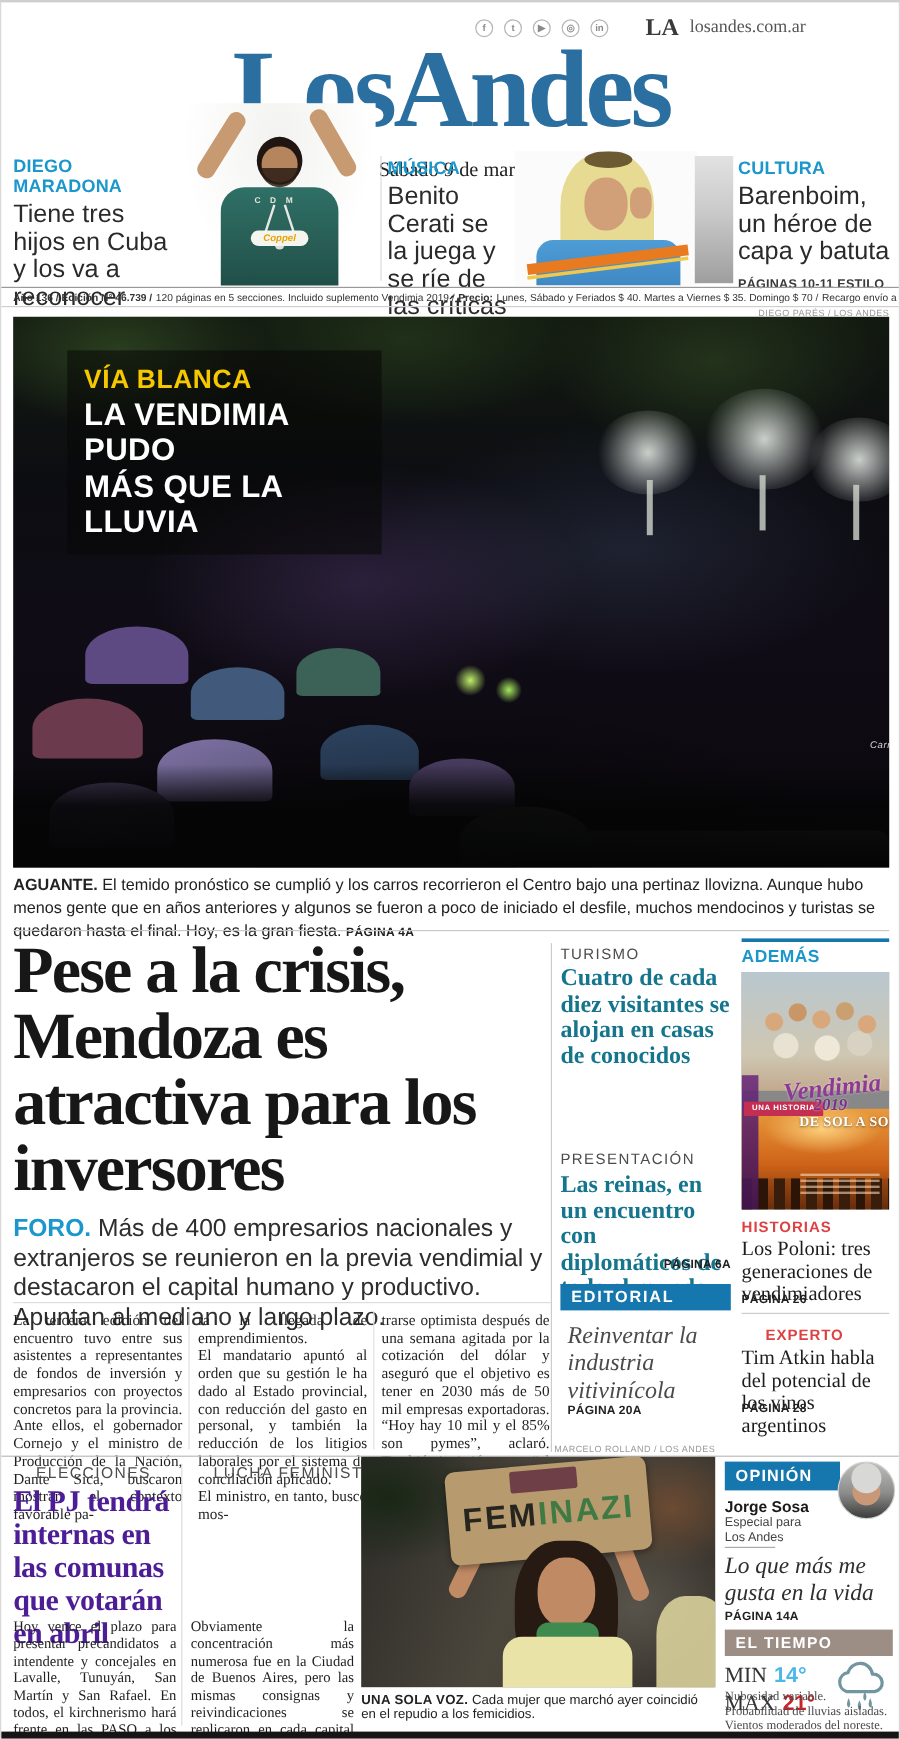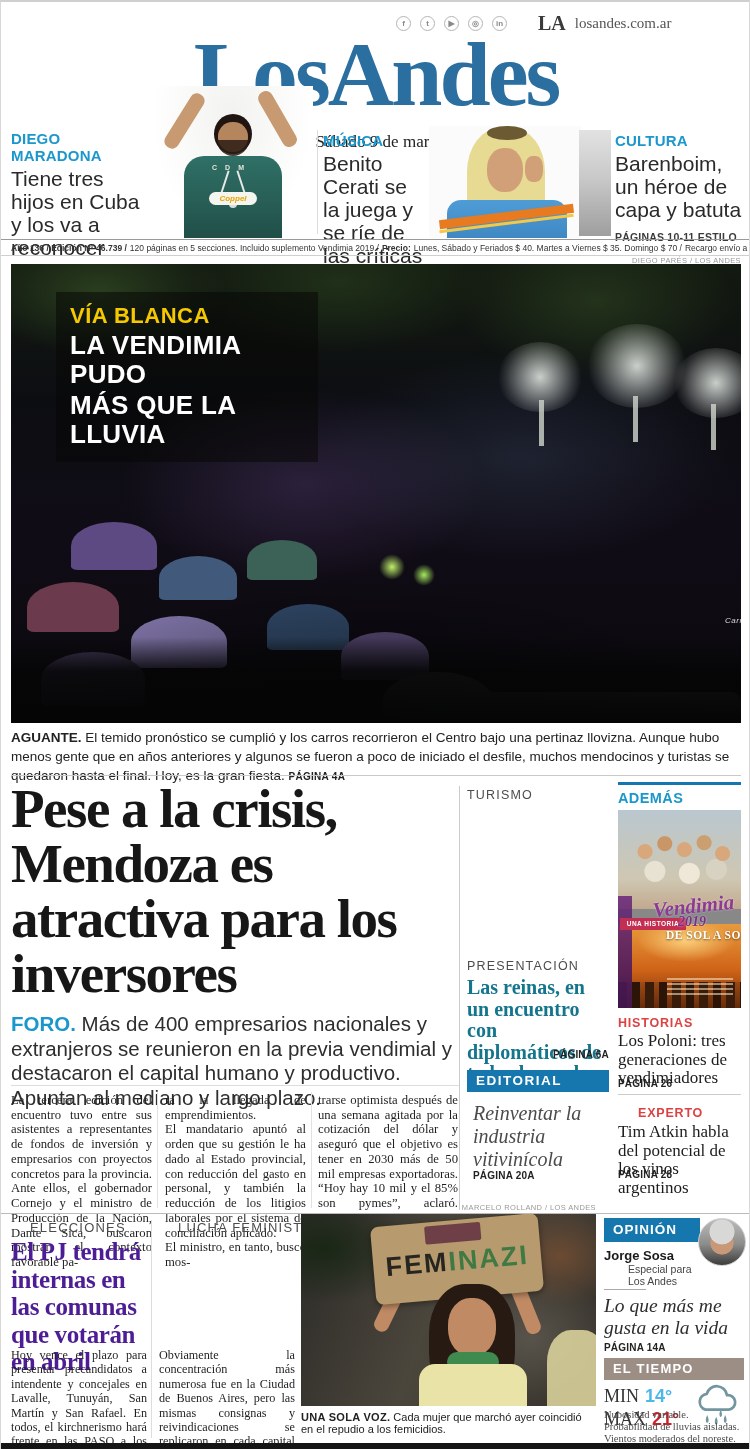--- a/index.html
+++ b/index.html
@@ -210,21 +210,21 @@
 
   
   .op-banner { top:1216px; left:603px; width:96px; height:24px; background:#1577ad; color:#fff;
       font-weight:bold; font-size:13.5px; letter-spacing:1px; line-height:24px; padding-left:9px; }
   .avatar { top:1216px; left:697px; width:48px; height:48px; border-radius:50%; overflow:hidden;
       background:radial-gradient(circle at 50% 28%, #d8d8d6 0 30%, rgba(0,0,0,0) 32%),
                  radial-gradient(circle at 50% 52%, #c89878 0 34%, rgba(0,0,0,0) 36%),
                  linear-gradient(180deg,#bdbdbb 0%, #8c8c8a 55%, #3c3c3c 100%);
       border:1px solid #d0d0d0; }
   .op-author { top:1246px; left:603px; width:96px; font-weight:bold; font-size:13px; color:#1a1a1a; }
-  .op-role { top:1261px; left:603px; width:80px; font-size:10.5px; line-height:1.15; color:#444;margin-left:24px; }
+  .op-role { top:1261px; left:603px; width:80px; font-size:10.5px; line-height:1.15; color:#444; }
   .op-rule { top:1287px; left:603px; width:42px; height:1px; background:#aaa; }
   .op-title { top:1293px; left:603px; width:140px; font-family:"Liberation Serif", serif; font-style:italic;
       font-size:19.5px; line-height:1.12; color:#2e2e2e; }
   .op-page { top:1340px; left:603px; }
   .wx-banner { top:1356px; left:603px; width:140px; height:22px; background:#9c8d85; color:#fff;
       font-weight:bold; font-size:13px; letter-spacing:1.2px; line-height:22px; padding-left:9px; }
   .wx-temps { top:1384px; left:603px; width:85px; font-family:"Liberation Serif", serif; font-size:18px; color:#333; }
   .wx-temps .row { display:flex; align-items:baseline; gap:6px; margin-bottom:2px; }
   .wx-min { color:#4cb8e8; font-weight:bold; font-family:"Liberation Sans", sans-serif; }
   .wx-max { color:#cc2128; font-weight:bold; font-family:"Liberation Sans", sans-serif; }
@@ -339,20 +339,21 @@
   <div class="abs bodycol bc1">La tercera edición del encuentro tuvo entre sus asistentes a representantes de fondos de inversión y empresarios con proyectos concretos para la provincia. Ante ellos, el gobernador Cornejo y el ministro de Producción de la Nación, Dante Sica, buscaron mostrar el contexto favorable pa-</div>
   <div class="abs csep1"></div>
   <div class="abs bodycol bc2">ra la llegada de emprendimientos.
   El mandatario apuntó al orden que su gestión le ha dado al Estado provincial, con reducción del gasto en personal, y también la reducción de los litigios laborales por el sistema de conciliación aplicado.
   El ministro, en tanto, buscó mos-</div>
   <div class="abs csep2"></div>
   <div class="abs bodycol bc3"><span>trarse optimista después de una semana agitada por la cotización del dólar y aseguró que el objetivo es tener en 2030 más de 50 mil empresas exportadoras. “Hoy hay 10 mil y el 85% son pymes”, aclaró. También insistió en que “el país se ha ido alejando lentamente de la crisis”. </span><span class="pg">PÁGINA 2A</span></div>
   <div class="abs vrule-main"></div>
 
   <div class="abs rc kicker-gray" style="top:786px;">TURISMO</div>
+  <div class="abs rc teal-head" style="top:803px;">Cuatro de cada diez visitantes se alojan en casas de conocidos</div>
   <div class="abs rc kicker-gray" style="top:957px;">PRESENTACIÓN</div>
   <div class="abs rc teal-head" style="top:975px;">Las reinas, en un encuentro con diplomáticos de todo el mundo</div>
   <div class="abs rc pgref" style="top:1047px;text-align:right;">PÁGINA 6A</div>
   <div class="abs ed-banner" style="top:1068px;">EDITORIAL</div>
   <div class="abs rc ed-head" style="top:1100px; padding-left:6px;">Reinventar la industria vitivinícola</div>
   <div class="abs rc pgref" style="top:1168px; padding-left:6px;">PÁGINA 20A</div>
 
   <div class="abs ademas-rule"></div>
   <div class="abs ademas">ADEMÁS</div>
   <div class="abs promo">

